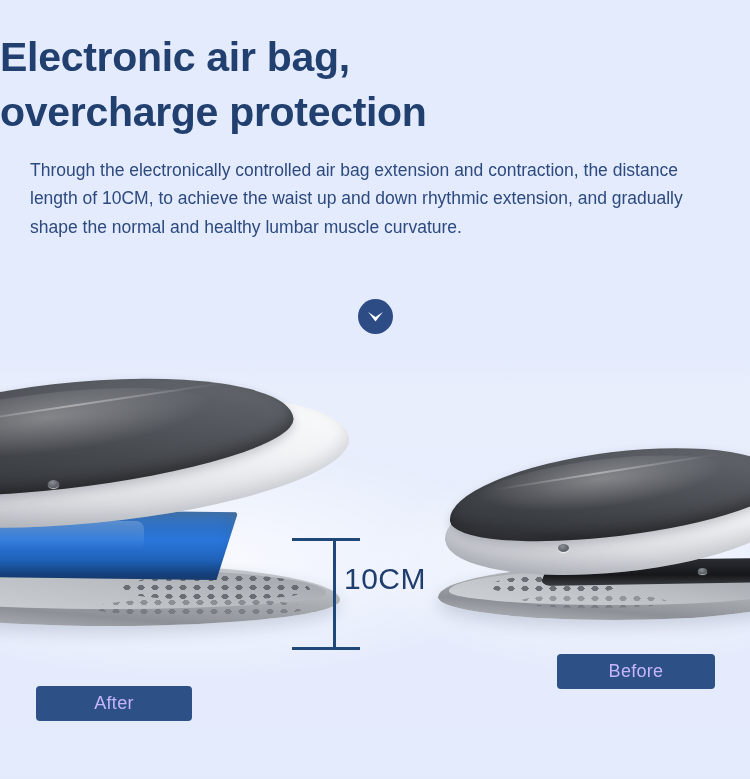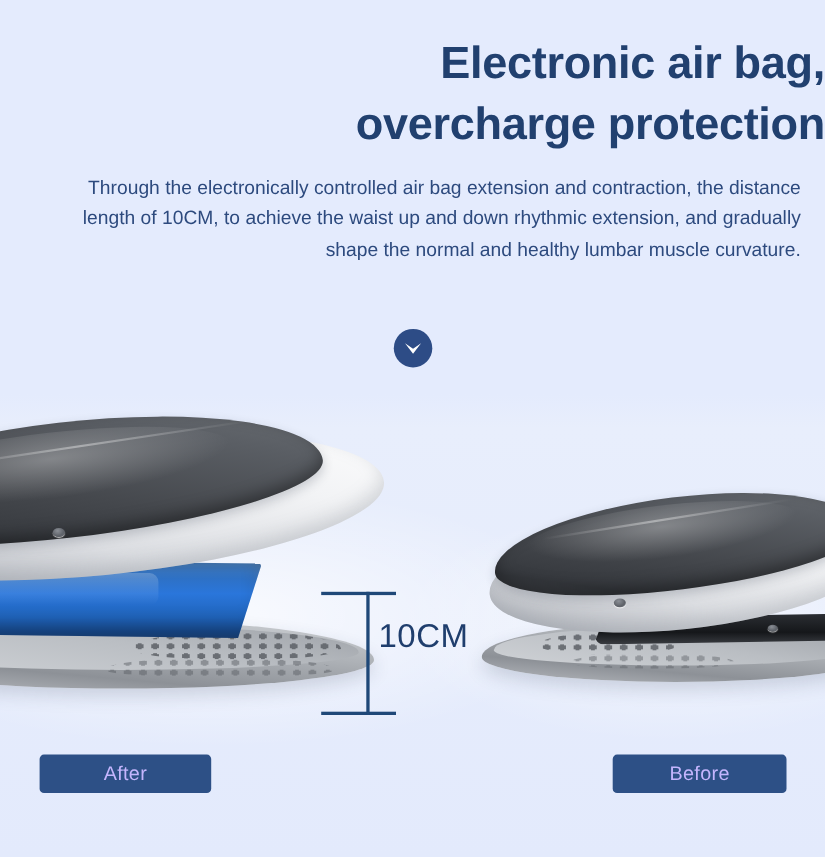--- a/index.html
+++ b/index.html
@@ -19,21 +19,21 @@
     height: 779px;
     background: linear-gradient(180deg,#e4ebfd 0%, #e4ebfd 46%, #e8eefc 50%, #e3eafc 100%);
     overflow: hidden;
   }
 
   
   .copy-block {
     position: absolute;
     top: 0; left: 0;
     width: 750px;
-    text-align: right;
+    text-align: left;
   }
   .headline {
     margin: 0;
     padding-top: 30px;
     color: #21406f;
     font-size: 41px;
     line-height: 1.34;
     font-weight: 700;
     letter-spacing: -0.3px;
   }
@@ -204,21 +204,21 @@
     font-family: "Liberation Sans", sans-serif;
     font-size: 18px;
     letter-spacing: .3px;
     display: flex;
     align-items: center;
     justify-content: center;
     cursor: pointer;
     padding: 0;
   }
   .btn-after  { left: 36px;  top: 686px; width: 156px; }
-  .btn-before { left: 557px; top: 686px; width: 158px; }
+  .btn-before { left: 557px; top: 654px; width: 158px; }
 </style>
 </head>
 <body>
 
 <div class="page">
 
   <div class="copy-block">
     <h1 class="headline">
       <span class="hl-line">Electronic air bag,</span>
       <span class="hl-line">overcharge protection</span>

